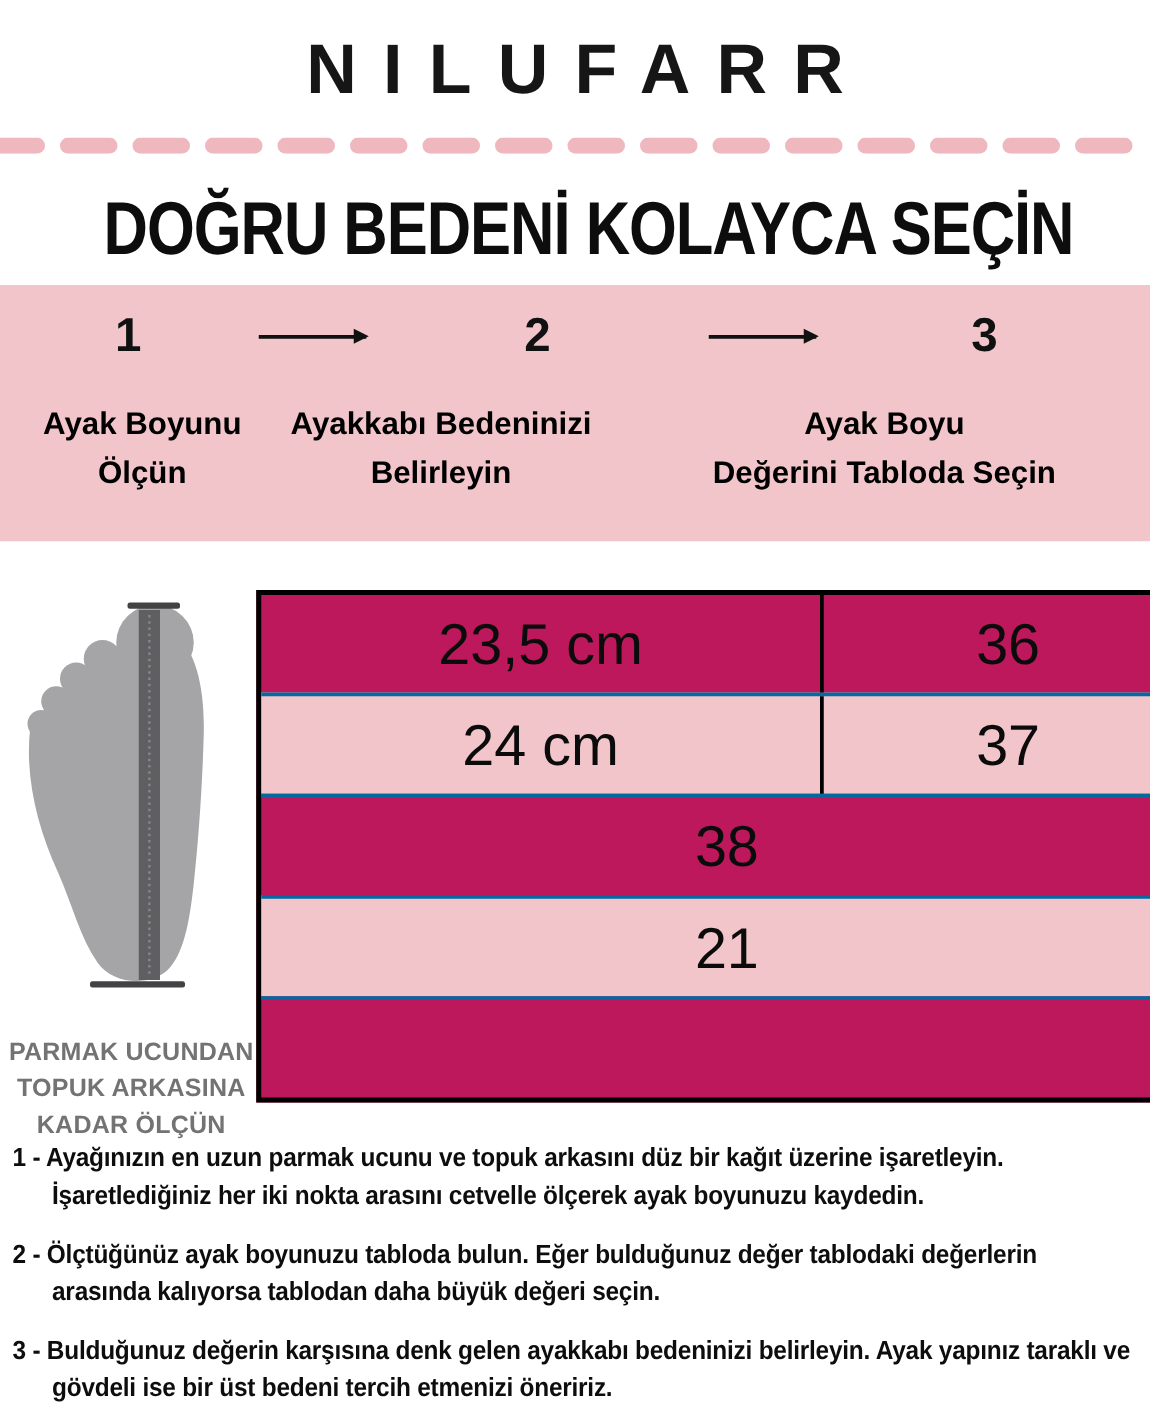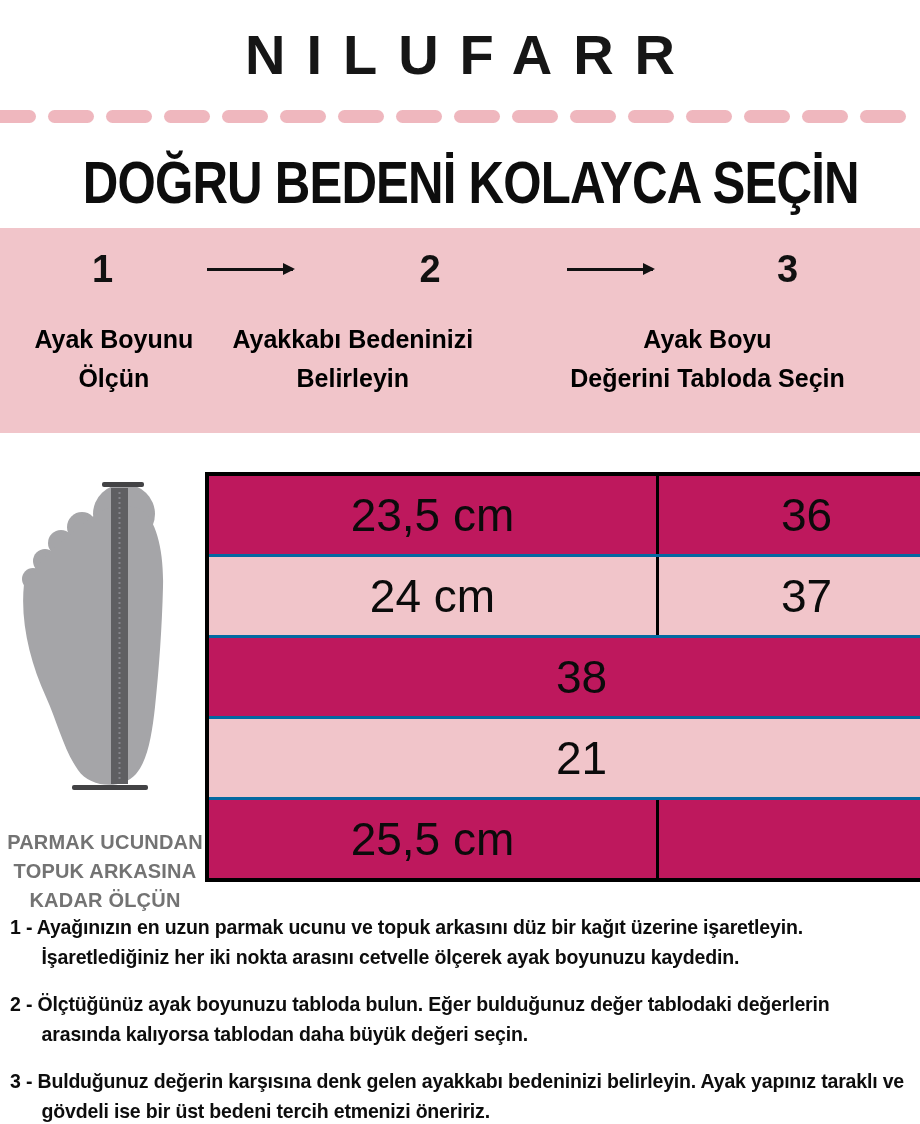--- a/index.html
+++ b/index.html
@@ -181,21 +181,20 @@
       <div class="cell cell-cm">24 cm</div>
       <div class="cell cell-size">37</div>
     </div>
     <div class="trow">
       <div class="cell cell-size">38</div>
     </div>
     <div class="trow">
       <div class="cell cell-size">21</div>
     </div>
     <div class="trow">
-      <div class="cell cell-cm">25,5 cm</div>
     </div>
   </div>
 
   <div class="instructions">
     <p>1 - Ayağınızın en uzun parmak ucunu ve topuk arkasını düz bir kağıt üzerine işaretleyin. İşaretlediğiniz her iki nokta arasını cetvelle ölçerek ayak boyunuzu kaydedin.</p>
     <p>2 - Ölçtüğünüz ayak boyunuzu tabloda bulun. Eğer bulduğunuz değer tablodaki değerlerin arasında kalıyorsa tablodan daha büyük değeri seçin.</p>
     <p>3 - Bulduğunuz değerin karşısına denk gelen ayakkabı bedeninizi belirleyin. Ayak yapınız taraklı ve gövdeli ise bir üst bedeni tercih etmenizi öneririz.</p>
   </div>
 
 </div>

